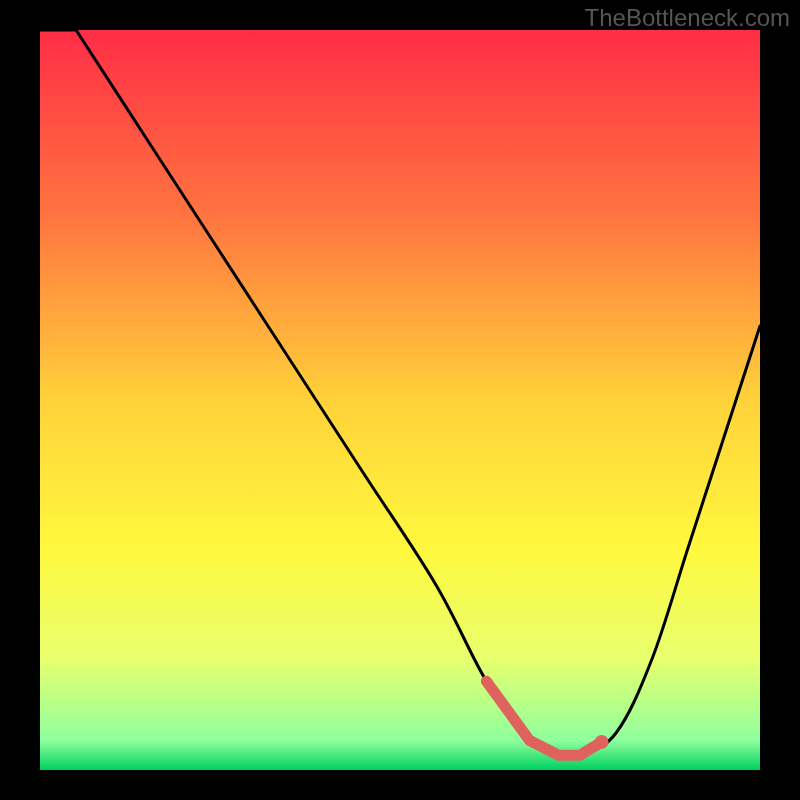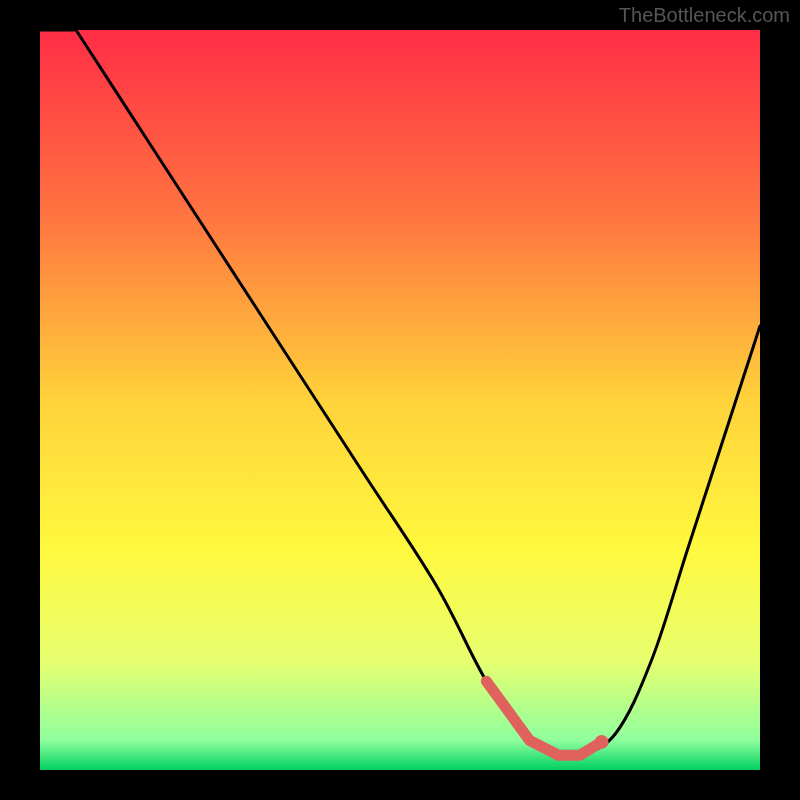--- a/index.html
+++ b/index.html
@@ -14,21 +14,21 @@
     position: relative;
     width: 800px;
     height: 800px;
   }
   .watermark {
     position: absolute;
     top: 4px;
     right: 10px;
     color: #585654;
     font-family: Arial, Helvetica, sans-serif;
-    font-size: 20px;
+    font-size: 24px;
     z-index: 10;
   }
   svg {
     display: block;
   }
 </style>
 </head>
 <body>
 
 <div class="container">

